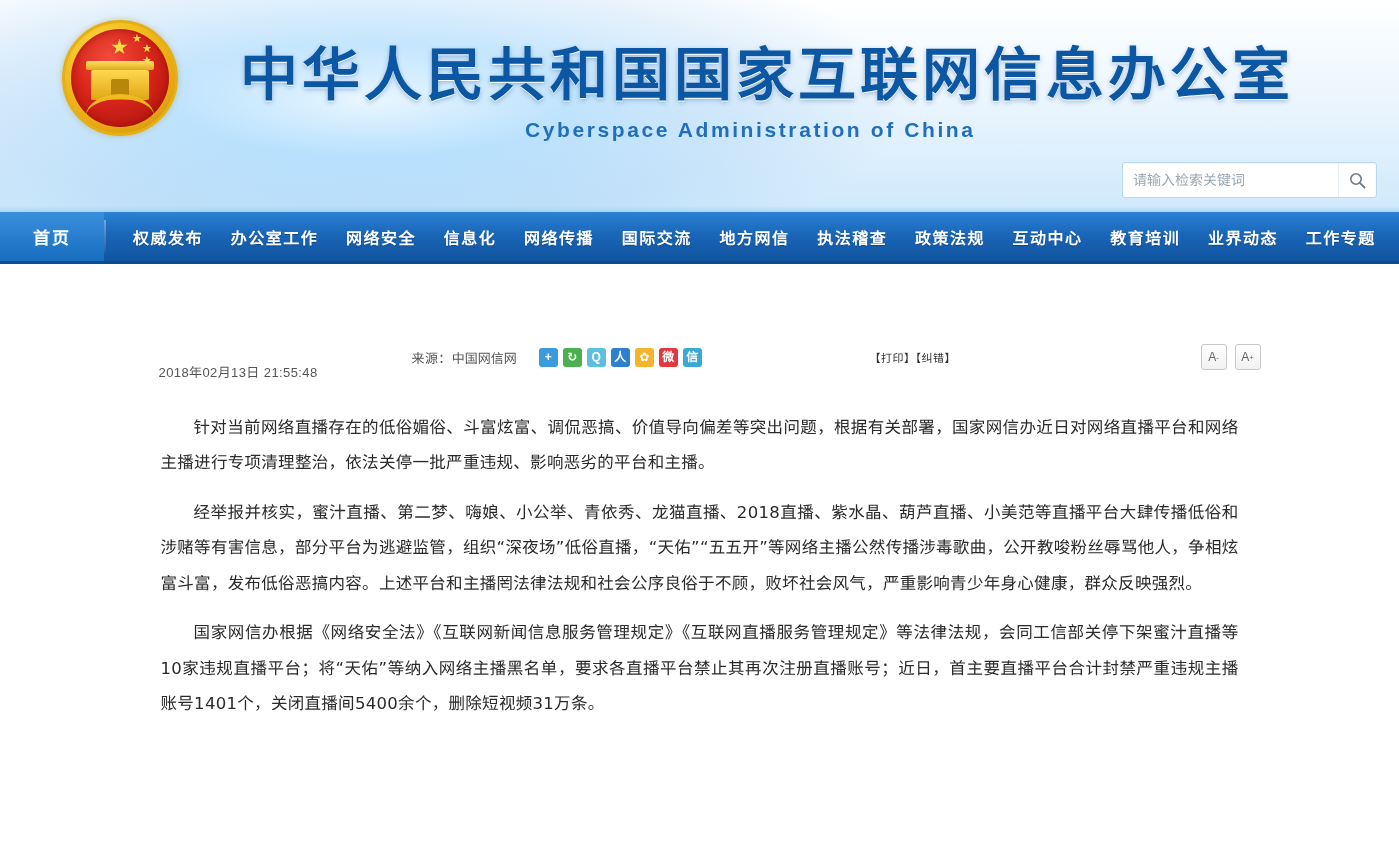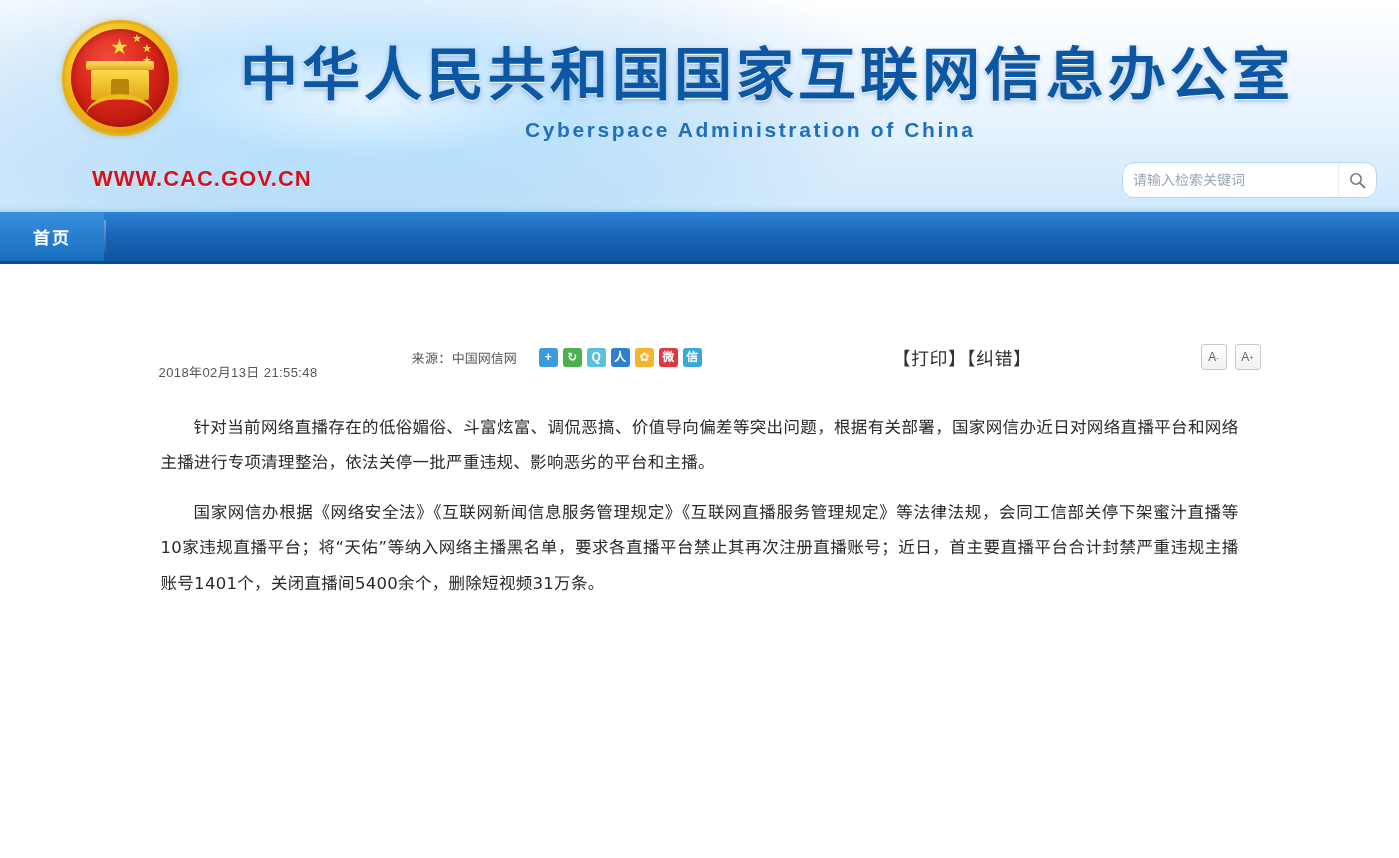--- a/index.html
+++ b/index.html
@@ -132,21 +132,21 @@
     white-space: nowrap;
   }
 
   
   .search-wrap {
     position: absolute;
     right: 22px; top: 162px;
     width: 255px; height: 36px;
     background: #fff;
     border: 1px solid #b9d8ef;
-    border-radius: 12px;
+    border-radius: 3px;
     display: flex;
     align-items: center;
     box-shadow: 0 1px 2px rgba(0,0,0,0.05) inset;
   }
   .search-wrap input {
     flex: 1;
     border: 0;
     outline: 0;
     height: 100%;
     padding: 0 10px;
@@ -272,22 +272,22 @@
     border-radius: 3px;
     display: flex; align-items: center; justify-content: center;
     color: #fff;
     font-size: 12px;
     font-weight: bold;
     cursor: pointer;
     line-height: 1;
   }
   .meta-tools {
     position: absolute;
-    left: 768px;
-    font-size: 18px;
+    left: 745px;
+    font-size: 11px;
     color: #333;
     letter-spacing: .5px;
     white-space: nowrap;
   }
   .meta-tools span { cursor: pointer; }
   .font-btns {
     position: absolute;
     right: 14px;
     display: flex;
     gap: 8px;
@@ -334,36 +334,50 @@
       <span class="star s2">★</span>
       <span class="star s3">★</span>
       <span class="star s4">★</span>
       <span class="star s5">★</span>
       <div class="gate"></div>
       <div class="cog"></div>
     </div>
 
     <div class="title-cn">中华人民共和国国家互联网信息办公室</div>
     <div class="title-en">Cyberspace Administration of China</div>
-    <div class="site-url">WWW.CAC.GOV.CN</div>
 
     <div class="search-wrap">
       <input type="text" placeholder="请输入检索关键词" style="">
       <div class="search-btn">
         <svg width="17" height="17" viewBox="0 0 17 17" aria-hidden="true">
           <circle cx="7" cy="7" r="5.2" fill="none" stroke="#6f7d88" stroke-width="1.6"></circle>
           <line x1="10.8" y1="10.8" x2="15.5" y2="15.5" stroke="#6f7d88" stroke-width="1.8" stroke-linecap="round"></line>
         </svg>
       </div>
     </div>
   </div>
 
   <div class="nav">
     <div class="nav-home">首页</div>
     <div class="nav-sep"></div>
+    <div class="nav-items">
+      <div class="nav-item">权威发布</div>
+      <div class="nav-item">办公室工作</div>
+      <div class="nav-item">网络安全</div>
+      <div class="nav-item">信息化</div>
+      <div class="nav-item">网络传播</div>
+      <div class="nav-item">国际交流</div>
+      <div class="nav-item">地方网信</div>
+      <div class="nav-item">执法稽查</div>
+      <div class="nav-item">政策法规</div>
+      <div class="nav-item">互动中心</div>
+      <div class="nav-item">教育培训</div>
+      <div class="nav-item">业界动态</div>
+      <div class="nav-item">工作专题</div>
+    </div>
   </div>
 
 
   <div class="content-wrap">
     <div class="article">
 
 
       <div class="art-meta">
         <span class="meta-date">2018年02月13日 21:55:48</span>
         <span class="meta-source">来源：</span>
@@ -390,19 +404,20 @@
           </span>
           <span class="fbtn">
             <span>A</span>
               <sup>+</sup>
           </span>
         </span>
       </div>
 
       <div class="art-body">
         <p>针对当前网络直播存在的低俗媚俗、斗富炫富、调侃恶搞、价值导向偏差等突出问题，根据有关部署，国家网信办近日对网络直播平台和网络主播进行专项清理整治，依法关停一批严重违规、影响恶劣的平台和主播。</p>
+        <p>经举报并核实，蜜汁直播、第二梦、嗨娘、小公举、青依秀、龙猫直播、2018直播、紫水晶、葫芦直播、小美范等直播平台大肆传播低俗和涉赌等有害信息，部分平台为逃避监管，组织“深夜场”低俗直播，“天佑”“五五开”等网络主播公然传播涉毒歌曲，公开教唆粉丝辱骂他人，争相炫富斗富，发布低俗恶搞内容。上述平台和主播罔法律法规和社会公序良俗于不顾，败坏社会风气，严重影响青少年身心健康，群众反映强烈。</p>
         <p>国家网信办根据《网络安全法》《互联网新闻信息服务管理规定》《互联网直播服务管理规定》等法律法规，会同工信部关停下架蜜汁直播等10家违规直播平台；将“天佑”等纳入网络主播黑名单，要求各直播平台禁止其再次注册直播账号；近日，首主要直播平台合计封禁严重违规主播账号1401个，关闭直播间5400余个，删除短视频31万条。</p>
       </div>
 
     </div>
   </div>
 
 </div>
 
 </body></html>

